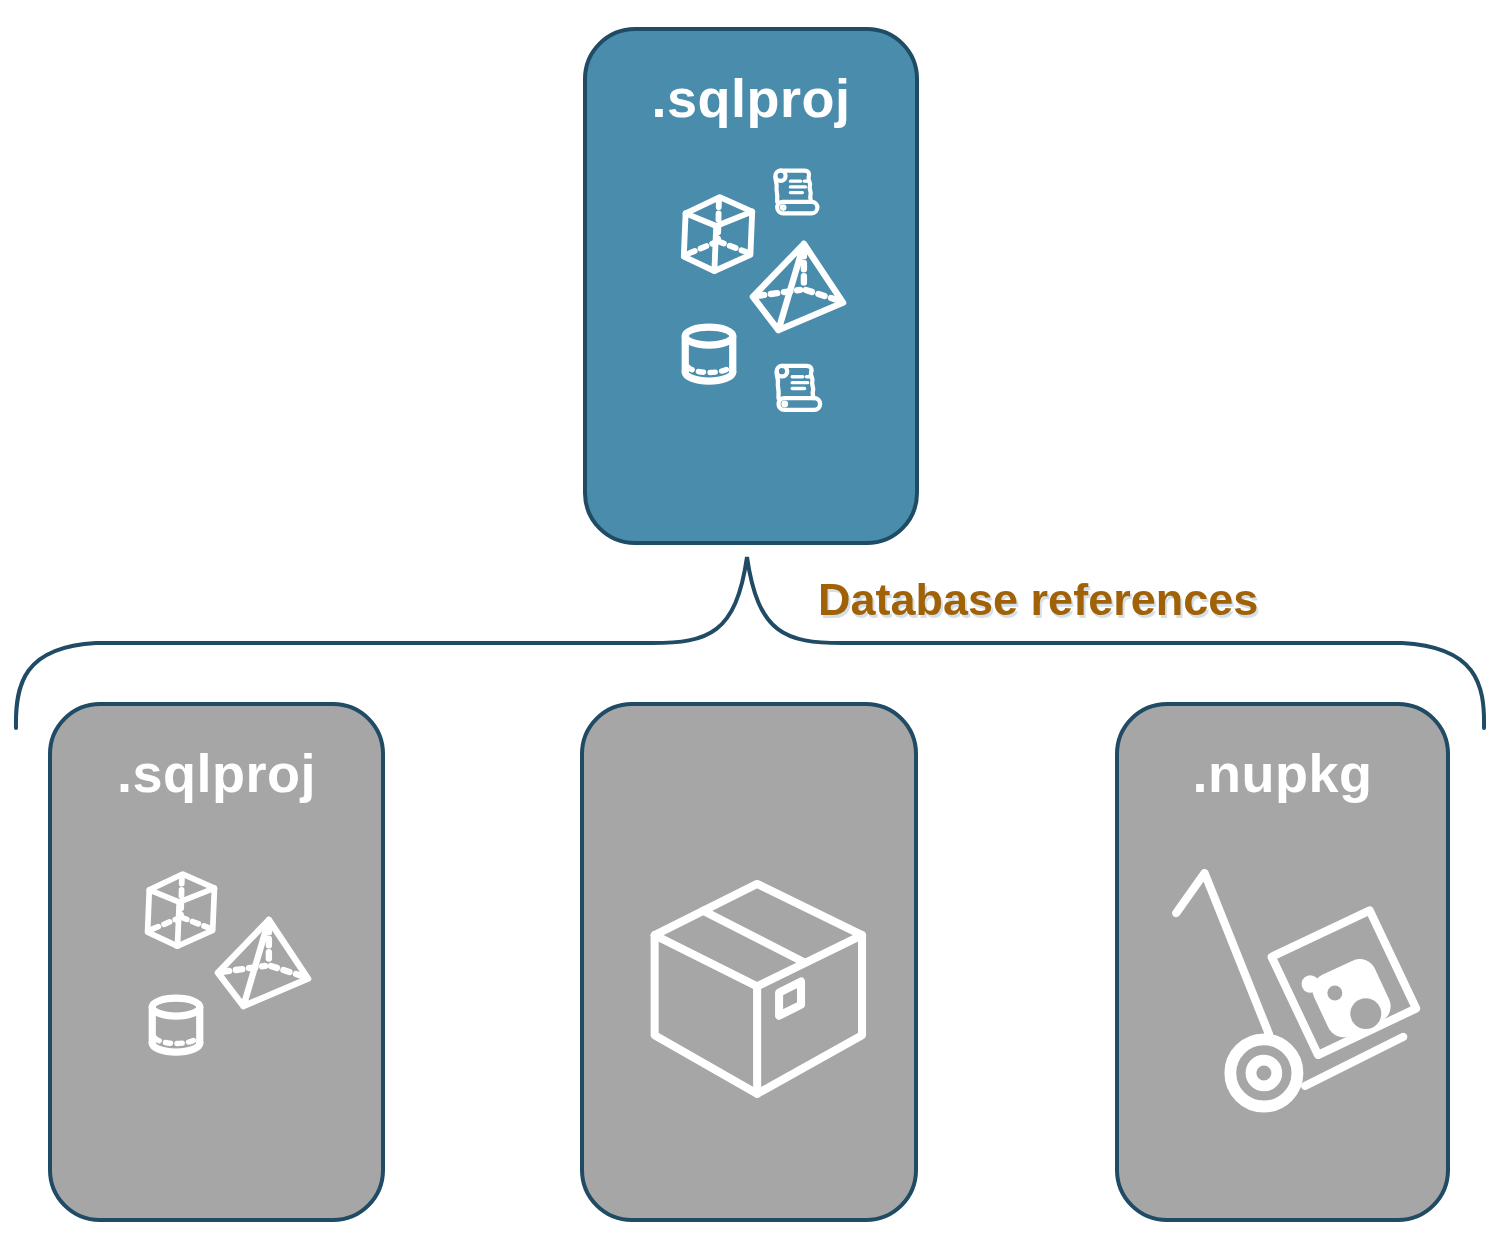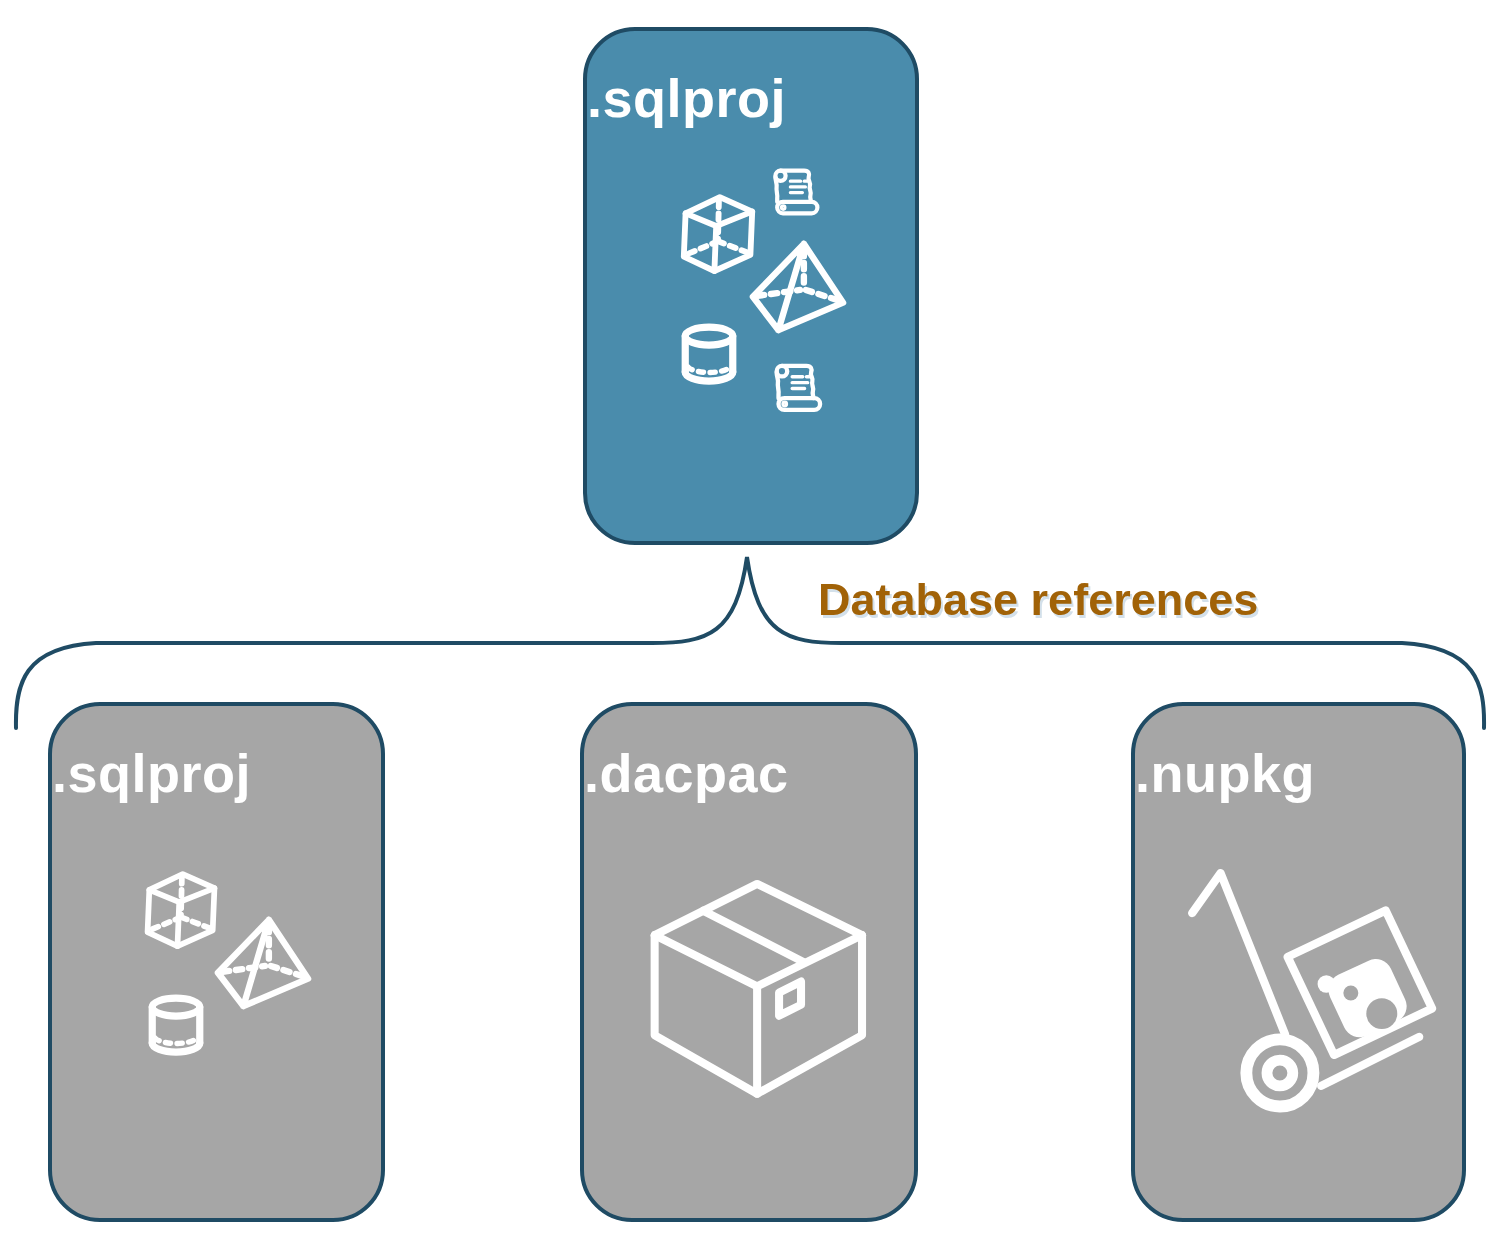--- a/index.html
+++ b/index.html
@@ -8,23 +8,23 @@
     font-family:"Liberation Sans", sans-serif;overflow:hidden;
   }
   .node{
     position:absolute;box-sizing:border-box;
     border:4px solid #1F4B64;border-radius:52px;
   }
   .node--root{left:583px;top:27px;width:336px;height:518px;background:#4A8CAC;}
   .node--child{background:#A6A6A6;}
   #child-sqlproj{left:48px;top:702px;width:337px;height:520px;}
   #child-dacpac{left:580px;top:702px;width:338px;height:520px;}
-  #child-nupkg{left:1115px;top:702px;width:335px;height:520px;margin-left:16px;}
+  #child-nupkg{left:1115px;top:702px;width:335px;height:520px;}
   .node-label{
-    position:absolute;left:0;right:0;top:40px;text-align:left;
+    position:absolute;left:0;right:0;top:40px;text-align:center;
     color:#ffffff;font-size:54px;font-weight:bold;line-height:1;letter-spacing:0.5px;
   }
   .heading{
     position:absolute;left:818px;top:577px;
     font-size:45px;font-weight:bold;color:#a16207;line-height:1;
     text-shadow:2px 3px 0 rgba(130,165,195,0.35);
   }
   .icon{position:absolute;}
   .icon svg{width:100%;height:100%;display:block;overflow:visible;}
   .ic{stroke:#ffffff;fill:none;stroke-linecap:round;stroke-linejoin:round;}
@@ -127,21 +127,20 @@
       <ellipse cx="50" cy="21" rx="33" ry="12.5"></ellipse>
       <path d="M17 21 L17 71 M83 21 L83 71"></path>
       <path d="M17 71 A33 12.5 0 0 0 83 71"></path>
       <path stroke-width="7.5" stroke-dasharray="7 9" d="M21 64 A30 10 0 0 0 79 64"></path>
     </g>
       </svg>
   </span>
 </div>
 
 <div class="node node--child" id="child-dacpac">
-  <div class="node-label">.dacpac</div>
 
   <span class="icon" style="left:56px;top:136px;width:244px;height:284px;">
     <svg viewBox="0 0 100 100">
         <g class="ic" stroke-width="3.3">
       <path d="M6 30 L48 9 L91 30 L91 71 L48 95 L6 71 Z"></path>
       <path d="M6 30 L48 51 L91 30 M48 51 L48 95"></path>
       <path d="M26 20 L67 41"></path>
       <path d="M57 53.5 L66 49 L66 58.5 L57 63 Z"></path>
     </g>
       </svg>

